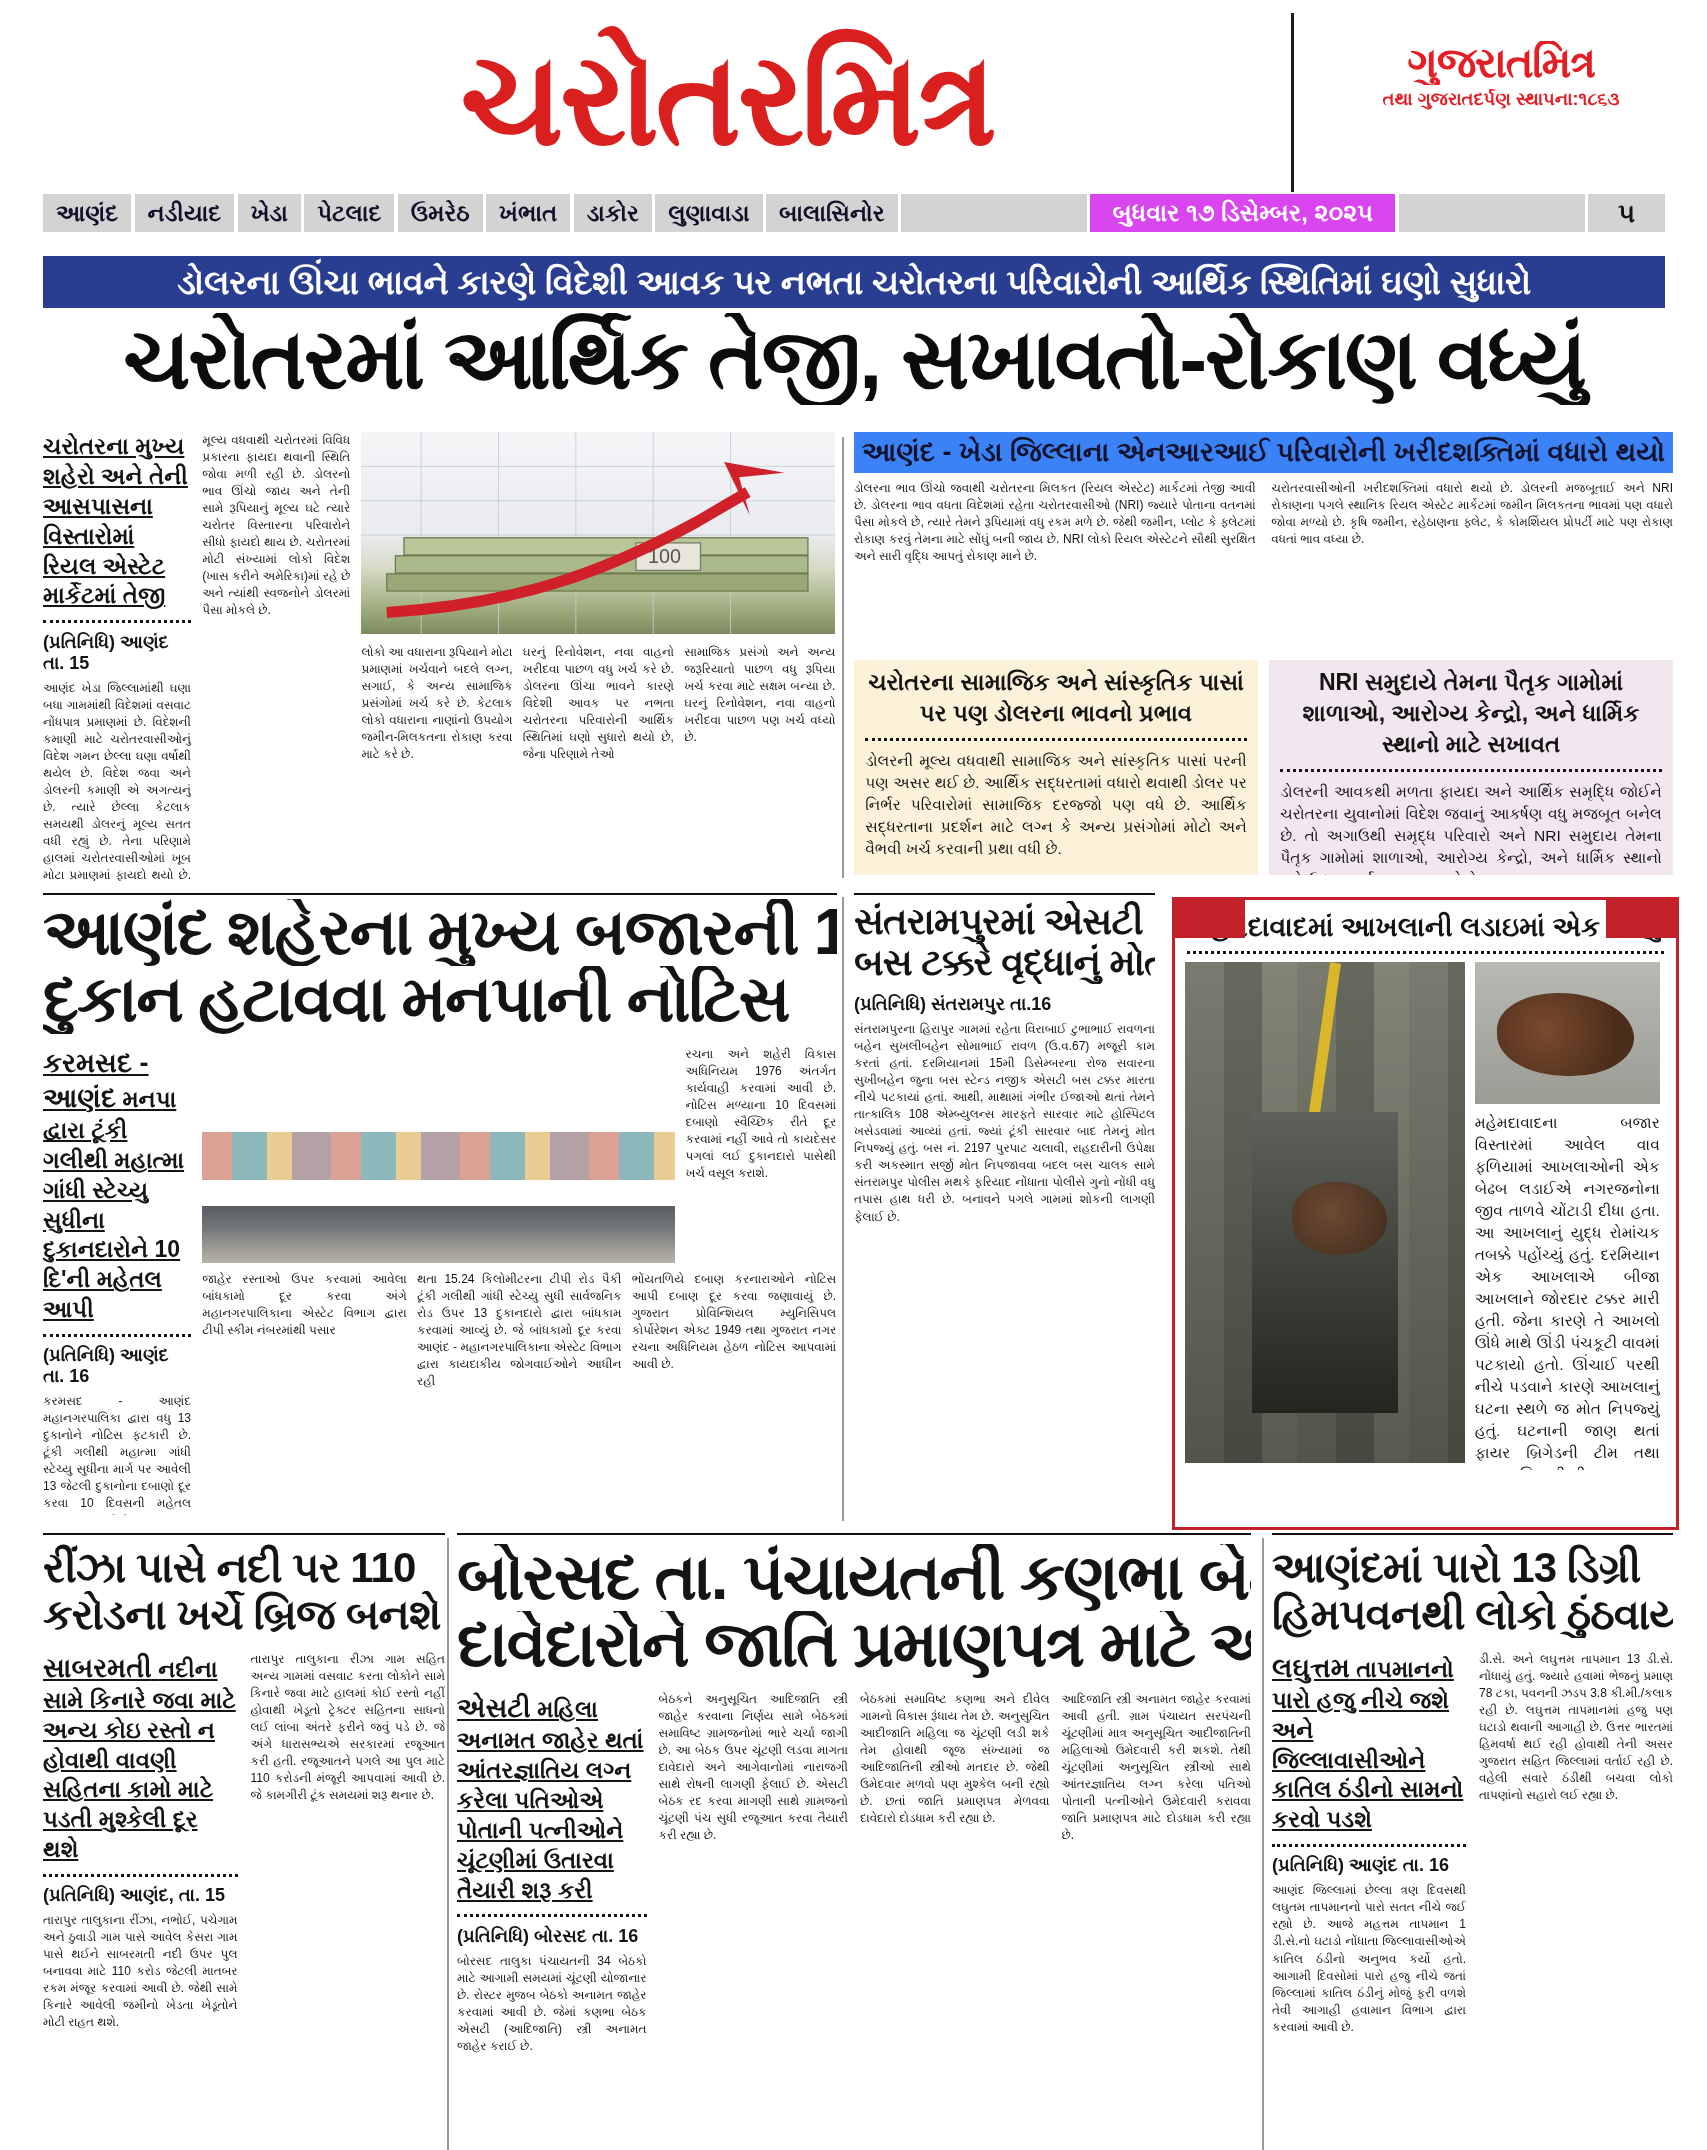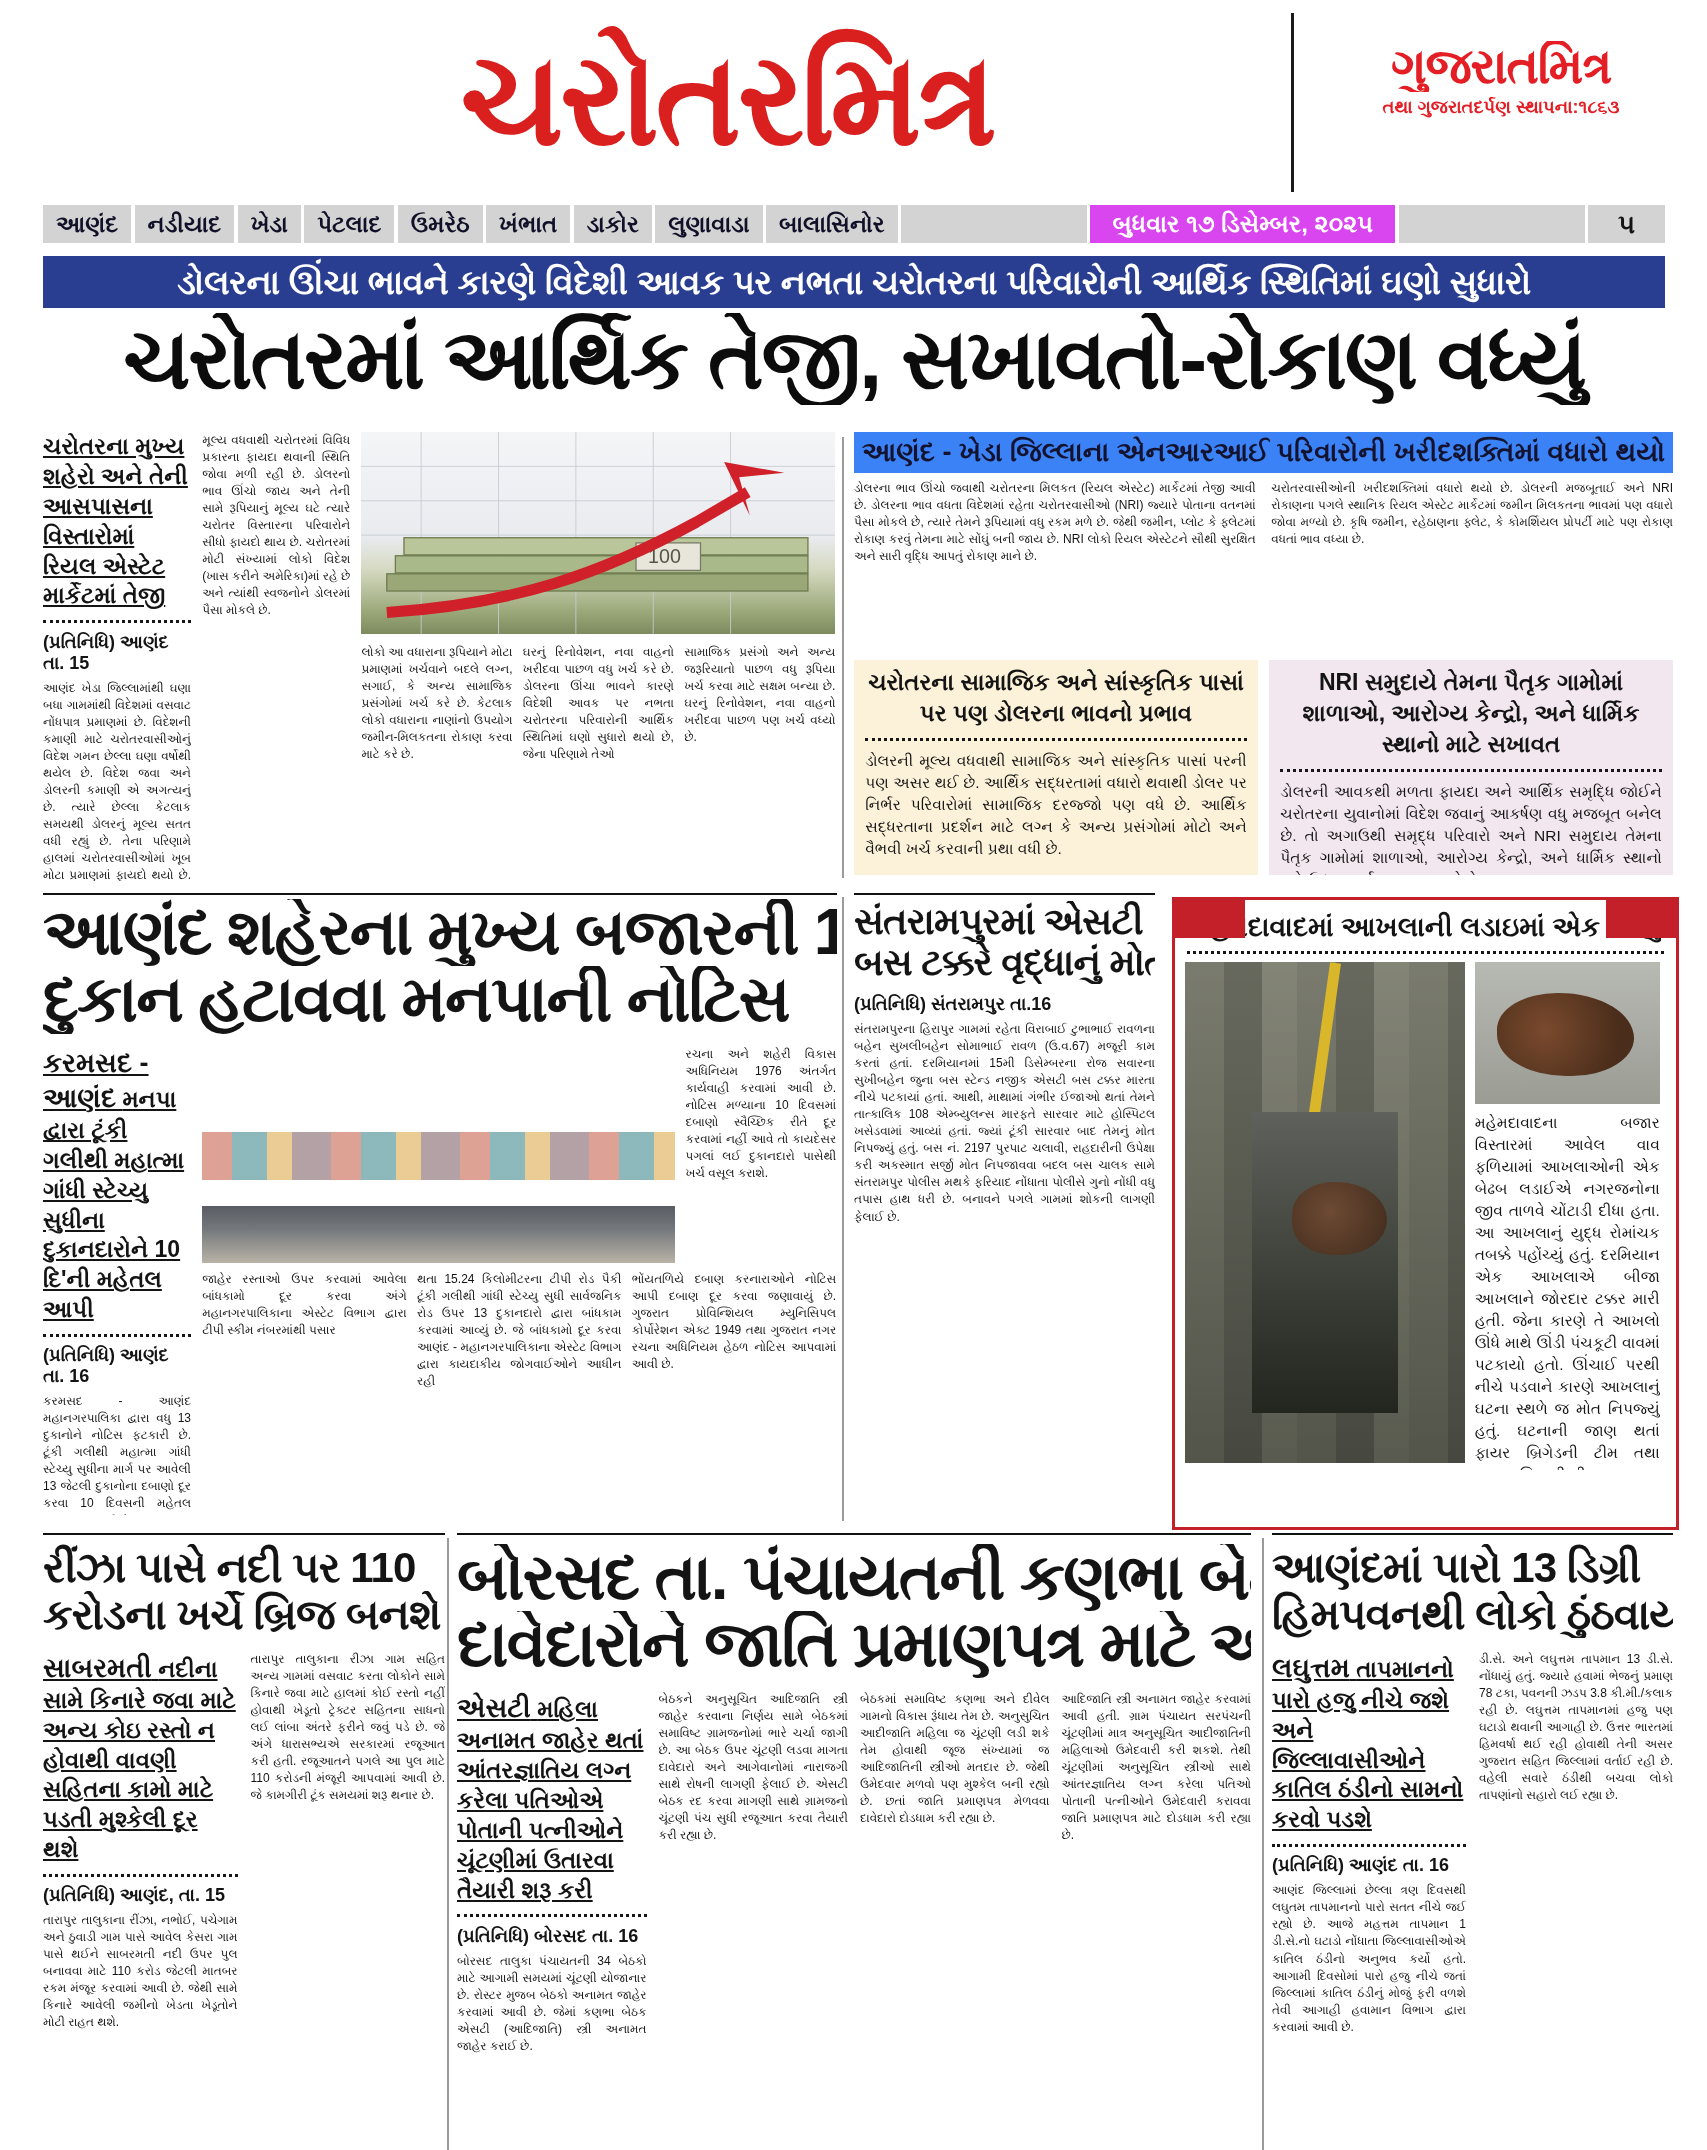--- a/index.html
+++ b/index.html
@@ -4,24 +4,24 @@
 <style>
   html,body{margin:0;padding:0;background:#e9e9e9;}
   .page{position:relative;width:1707px;height:2645px;background:#ffffff;overflow:hidden;
         font-family:"Liberation Sans", sans-serif;color:#141414;}
   
   .masthead-title{position:absolute;left:185px;top:13px;width:1084px;height:176px;
         font-family:"Liberation Serif", serif;font-weight:bold;color:#d9201f;
         font-size:129px;line-height:176px;text-align:center;letter-spacing:-3.4px;white-space:nowrap;overflow:hidden;}
   .mast-divider{position:absolute;left:1291px;top:13px;width:3px;height:179px;background:#1b1b1b;}
   .logo-block{position:absolute;left:1314px;top:41px;width:374px;text-align:center;}
-  .logo-title{font-size:49px;font-weight:bold;color:#e31e25;line-height:1.05;letter-spacing:-1.3px;white-space:nowrap;overflow:hidden;}
+  .logo-title{font-size:42px;font-weight:bold;color:#e31e25;line-height:1.05;letter-spacing:-1.3px;white-space:nowrap;overflow:hidden;}
   .logo-tagline{font-size:18px;font-weight:bold;color:#e31e25;margin-top:4.3px;white-space:nowrap;overflow:hidden;}
   
-  .topbar{position:absolute;left:43px;top:205px;width:1622px;height:38px;display:flex;gap:3.4px;}
+  .topbar{position:absolute;left:43px;top:194px;width:1622px;height:38px;display:flex;gap:3.4px;}
   .city{background:#d3d3d3;color:#101028;font-weight:bold;font-size:23px;display:flex;align-items:center;
         padding:0 13px;white-space:nowrap;}
   .tfill{background:#d3d3d3;flex:1;}
   .datebox{background:#d946ef;color:#fff;font-weight:bold;font-size:24px;display:flex;align-items:center;
         padding:0 22.4px;white-space:nowrap;}
   .pagenum{background:#d3d3d3;color:#141414;font-weight:bold;font-size:26px;display:flex;align-items:center;
         padding:0 30px;}
   
   .kicker{position:absolute;left:43px;top:256px;width:1622px;height:52px;background:#2a3e91;
         color:#ffffff;font-weight:bold;font-size:34px;line-height:52px;text-align:center;

